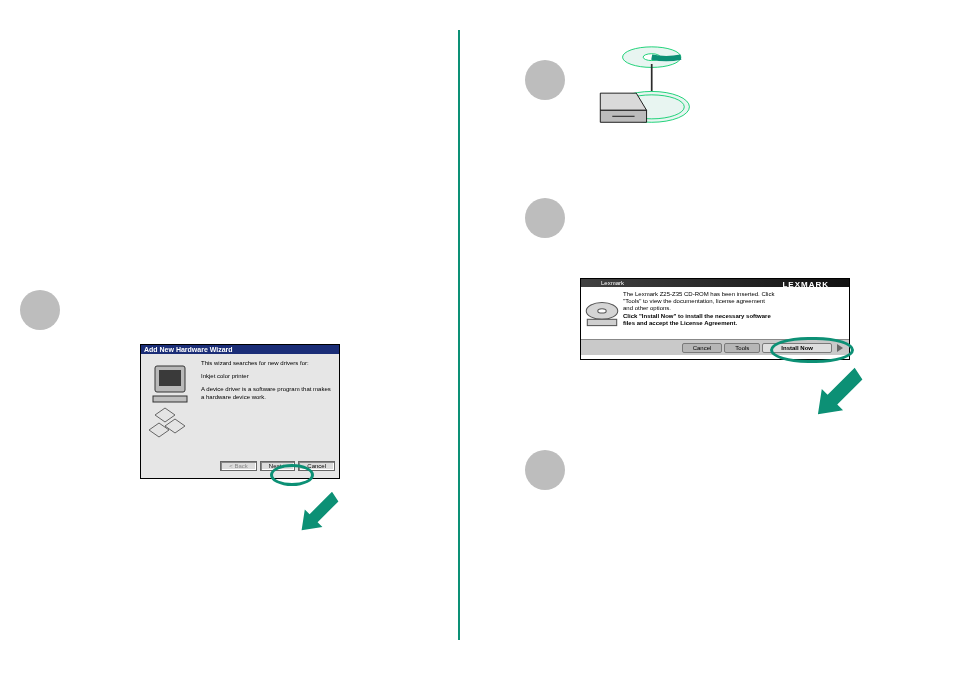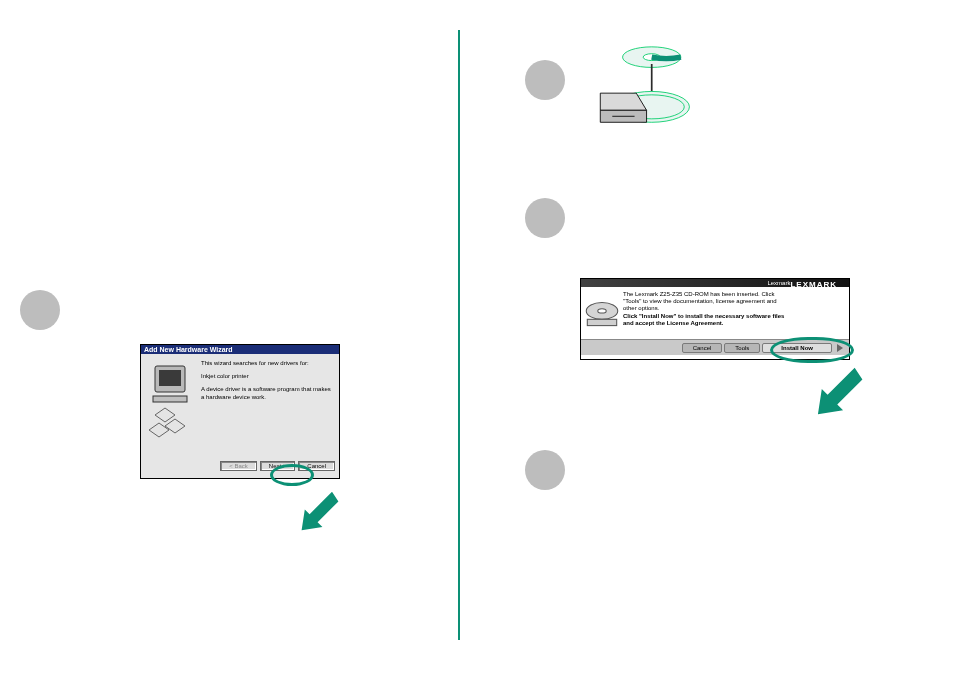--- a/index.html
+++ b/index.html
@@ -122,23 +122,22 @@
     top: 278px;
     width: 270px;
     height: 82px;
     background: #fff;
     border: 1px solid #000;
     font-size: 6px;
   }
   .lx-title {
     background: linear-gradient(90deg,#414141,#111);
     color:#fff;
-    padding:1px 12px;
+    padding:1px 20px;
     font-size:6px;
-    text-align:right;
   }
   .lx-title .brand { float:right; font-weight:bold; letter-spacing:1px; font-size:8px; }
   .lx-body { display:flex; height:52px; }
   .lx-icon {
     width:42px;
     display:flex;align-items:center;justify-content:center;
   }
   .lx-text { flex:1; padding:4px 6px 0 0; line-height:1.2; }
   .lx-text .bold { font-weight:bold; }
   .lx-btnrow {

